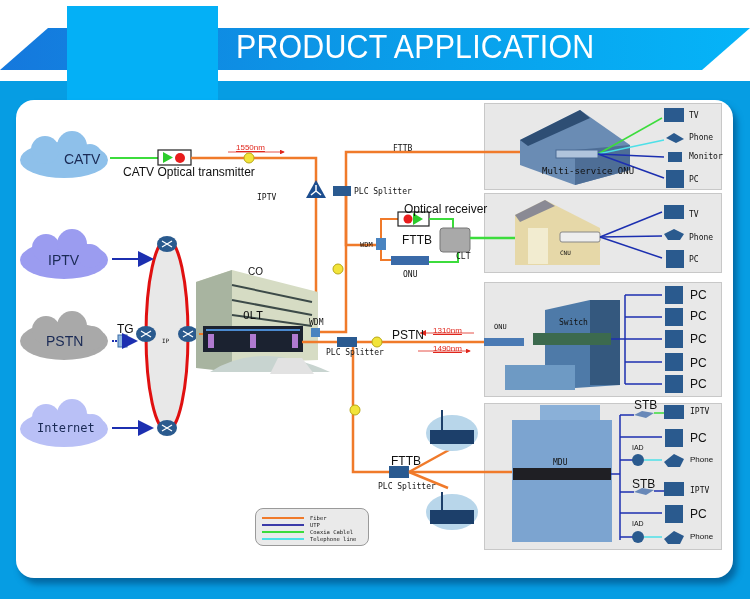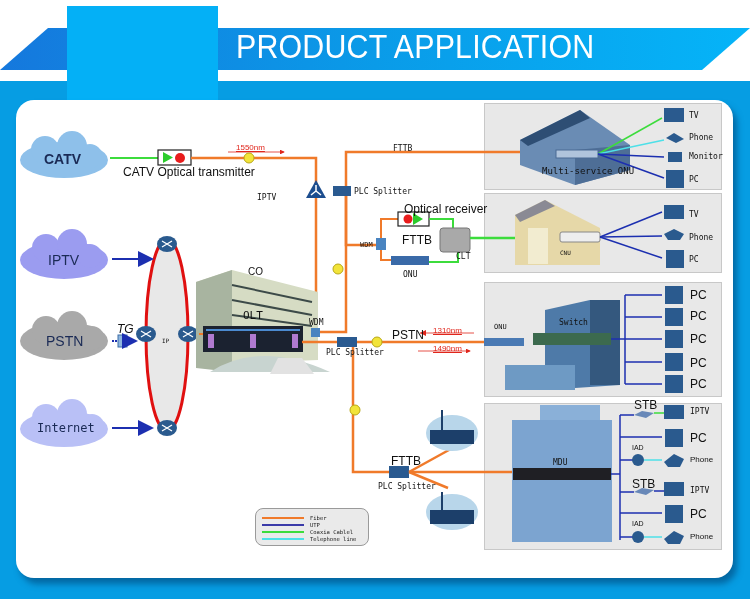--- a/index.html
+++ b/index.html
@@ -248,29 +248,29 @@
     <rect x="665" y="375" width="18" height="18"></rect>
     <rect x="664" y="405" width="20" height="14"></rect>
     <rect x="665" y="429" width="18" height="18"></rect>
     <path d="M664,462 l10,-8 l10,5 l-4,8 l-12,0 z"></path>
     <rect x="664" y="482" width="20" height="14"></rect>
     <rect x="665" y="505" width="18" height="18"></rect>
     <path d="M664,539 l10,-8 l10,5 l-4,8 l-12,0 z"></path>
   </g>
 </svg>
 
-<div class="cloud-lbl" style="left:44px;top:151px;font-weight:bold;">CATV</div>
+<div class="cloud-lbl" style="left:64px;top:151px;">CATV</div>
 <div class="cloud-lbl" style="left:48px;top:252px;">IPTV</div>
 <div class="cloud-lbl" style="left:46px;top:333px;">PSTN</div>
 <div class="cloud-lbl" style="left:37px;top:421px;font-family:'DejaVu Sans Mono',monospace;font-size:12px;">Internet</div>
 
 <div class="lbl sans" style="left:123px;top:167px;">CATV  Optical transmitter</div>
 <div class="lbl red" style="left:236px;top:143px;">1550nm</div>
 <div class="lbl" style="left:257px;top:193px;">IPTV</div>
-<div class="lbl sans" style="left:117px;top:324px;font-style:italic;">TG</div>
+<div class="lbl sans" style="left:117px;top:324px;">TG</div>
 <div class="lbl" style="left:162px;top:336px;font-size:6px;">IP</div>
 <div class="lbl sans" style="left:248px;top:267px;font-size:10px;">CO</div>
 <div class="lbl" style="left:243px;top:311px;font-size:11px;">OLT</div>
 <div class="lbl" style="left:309px;top:318px;">WDM</div>
 
 <div class="lbl" style="left:354px;top:187px;">PLC Splitter</div>
 <div class="lbl" style="left:393px;top:144px;">FTTB</div>
 <div class="lbl sans" style="left:404px;top:204px;">Optical receiver</div>
 <div class="lbl sans" style="left:402px;top:235px;">FTTB</div>
 <div class="lbl" style="left:360px;top:240px;font-size:7px;">WDM</div>

